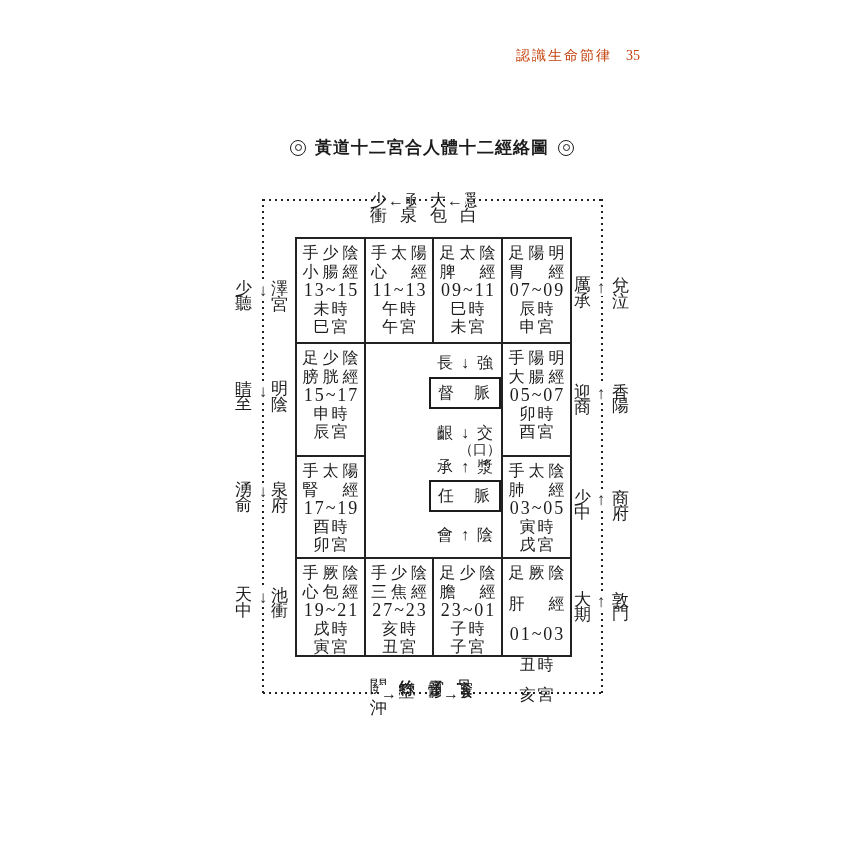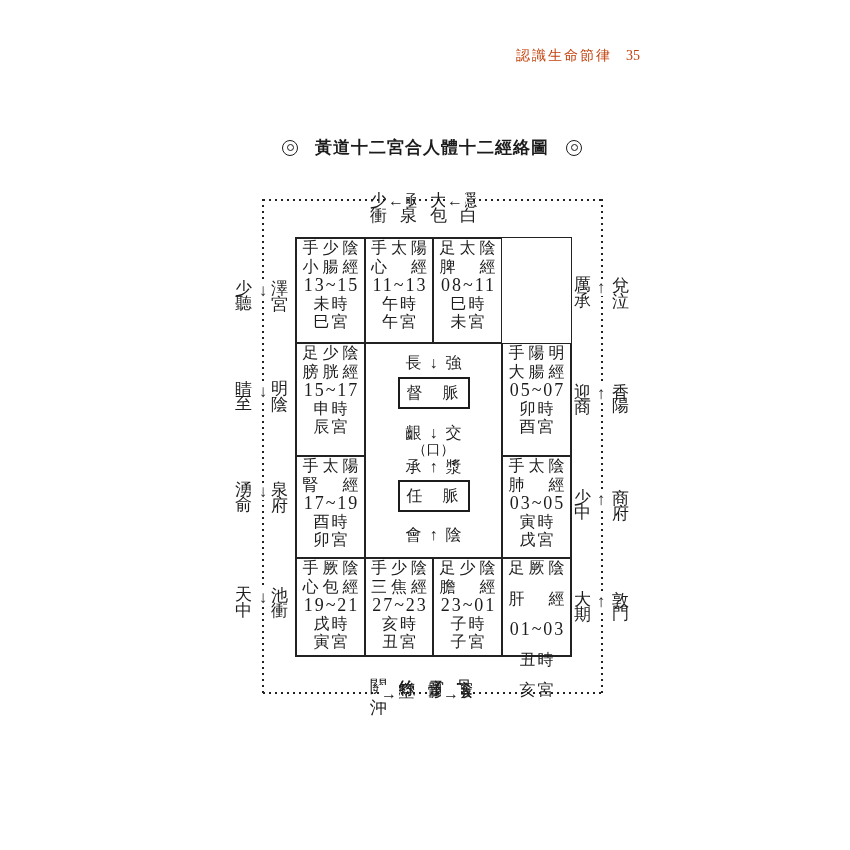--- a/index.html
+++ b/index.html
@@ -9,21 +9,21 @@
     color:#1c1c1c;
   }
   .page { position:relative; width:850px; height:850px; background:#ffffff; overflow:hidden; }
 
   
   .runhead { position:absolute; top:47px; right:210px; font-size:14px; letter-spacing:2px; color:#c2410c; }
   .runhead .pgnum { margin-left:14px; letter-spacing:0; }
 
   
   .title-row { position:absolute; top:136px; left:282px; width:300px;
-    display:flex; align-items:center; justify-content:space-between; gap:9px; }
+    display:flex; align-items:center; justify-content:center; gap:9px; }
   .title-text { font-size:17px; font-weight:bold; letter-spacing:1px; white-space:nowrap; }
   .ring { width:14px; height:14px; border:1.5px solid #1c1c1c; border-radius:50%;
     display:flex; align-items:center; justify-content:center; flex:0 0 auto; }
   .ring::after { content:""; width:5px; height:5px; border:1.5px solid #1c1c1c; border-radius:50%; }
 
   
   .dot-h { position:absolute; height:2px;
     background-image:repeating-linear-gradient(to right,#222 0 2px,transparent 2px 6px); }
   .dot-v { position:absolute; width:2px;
     background-image:repeating-linear-gradient(to bottom,#222 0 2px,transparent 2px 6px); }
@@ -38,28 +38,28 @@
   .arrow { position:absolute; font-size:17px; line-height:17px; width:16px; text-align:center;
     background:#fff; color:#1c1c1c; }
   .arrow.h { width:20px; font-size:16px; }
 
   
   .mtable { position:absolute; left:295px; top:237px;
     display:grid; grid-template-columns:69px 68px 69px 69px;
     grid-template-rows:105px 113px 102px 98px;
     border:1px solid #222; background:#fff; }
   .cell { border:1px solid #222; display:flex; flex-direction:column;
-    text-align:center; }
+    padding-top:5px; text-align:center; }
   .ln { font-size:16px; line-height:18.5px; white-space:nowrap; }
   .ls4 { letter-spacing:4px; text-indent:4px; }
   .ls2 { letter-spacing:2px; text-indent:2px; }
   .num { font-size:18px; letter-spacing:2px; text-indent:2px; }
 
   .center-cell { grid-area:2 / 2 / 4 / 4; border:1px solid #222;
-    display:flex; flex-direction:column; align-items:center; padding-top:10px; }
+    display:flex; flex-direction:column; align-items:flex-end; padding-top:10px; }
   .cline { font-size:16px; line-height:18px; letter-spacing:8px; text-indent:8px; white-space:nowrap; }
   .vessel-box { margin-top:5px; width:72px; height:32px; border:2px solid #1c1c1c;
     display:flex; align-items:center; justify-content:center;
     font-size:16px; letter-spacing:2px; box-sizing:border-box; }
   .vessel-box.second { margin-top:4px; }
   .gap15 { margin-top:15px; }
   .gap13 { margin-top:14px; }
   .mouth { font-size:14px; line-height:16px; letter-spacing:0; }
 </style>
 </head>
@@ -136,25 +136,32 @@
       <div class="ln ls4">手太陽</div>
       <div class="ln ls4">心　經</div>
       <div class="ln num">11~13</div>
       <div class="ln ls2">午時</div>
       <div class="ln ls2">午宮</div>
     </div>
 
     <div class="cell" style="grid-area:1/3;">
       <div class="ln ls4">足太陰</div>
       <div class="ln ls4">脾　經</div>
-      <div class="ln num">08~11</div>
+      <div class="ln num">09~11</div>
       <div class="ln ls2">巳時</div>
       <div class="ln ls2">未宮</div>
     </div>
 
+    <div class="cell" style="grid-area:1/4;">
+      <div class="ln ls4">足陽明</div>
+      <div class="ln ls4">胃　經</div>
+      <div class="ln num">07~09</div>
+      <div class="ln ls2">辰時</div>
+      <div class="ln ls2">申宮</div>
+    </div>
 
     <div class="cell" style="grid-area:2/1;">
       <div class="ln ls4">足少陰</div>
       <div class="ln ls4">膀胱經</div>
       <div class="ln num">15~17</div>
       <div class="ln ls2">申時</div>
       <div class="ln ls2">辰宮</div>
     </div>
 
     <div class="center-cell">

